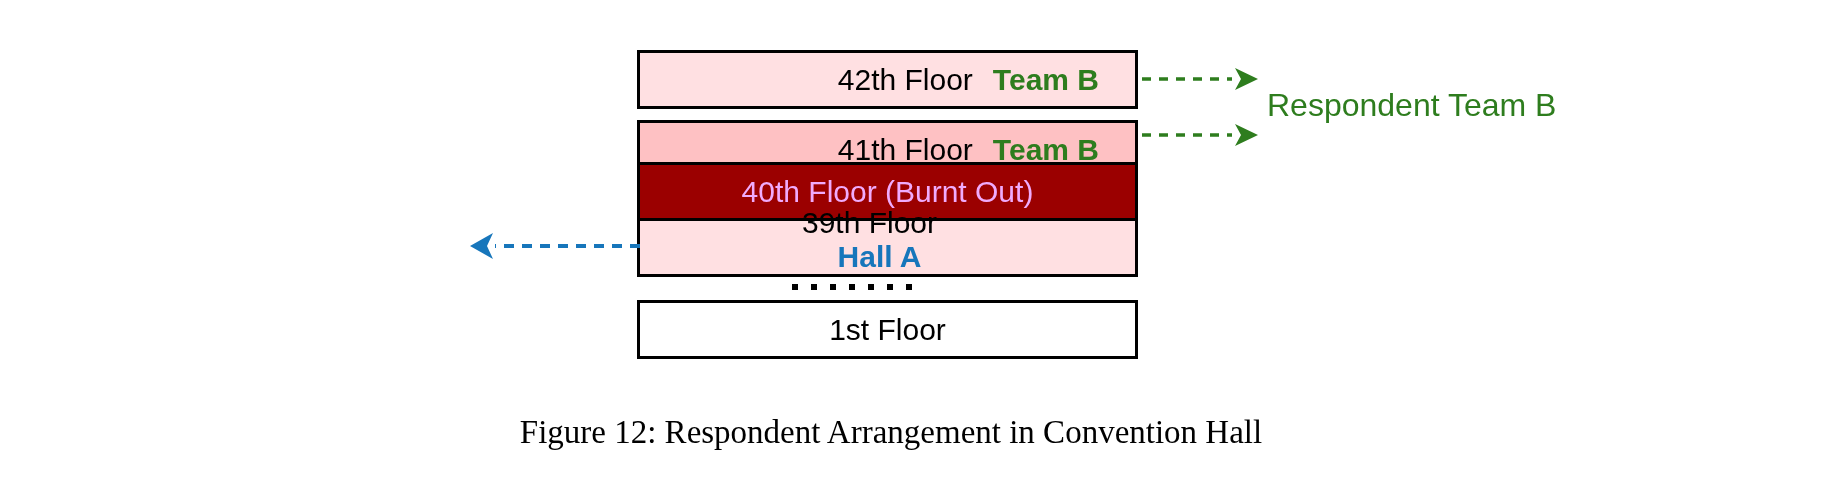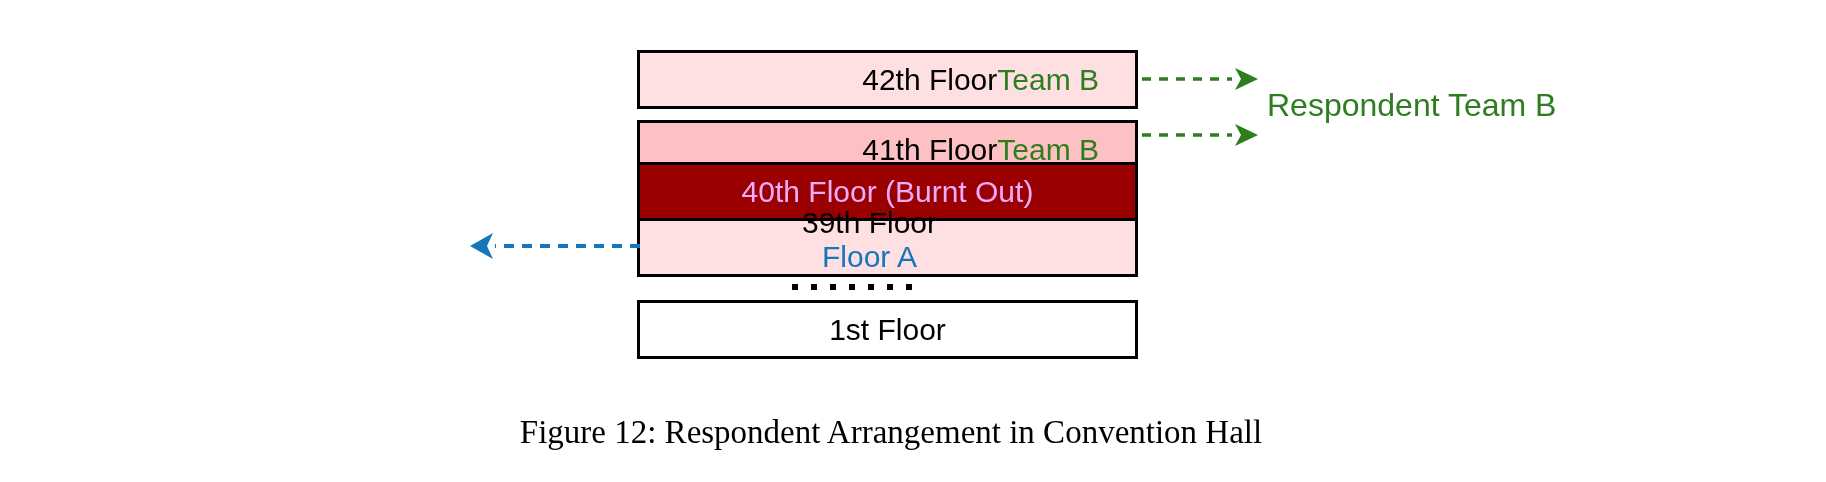--- a/index.html
+++ b/index.html
@@ -33,21 +33,21 @@
     color:var(--ink);
     background:var(--pink-light);
   }
   .floor.right-align{justify-content:flex-end;padding-right:36px;}
   .floor.center-align{justify-content:center;}
   .floor-42{top:50px;background:var(--pink-light);}
   .floor-41{top:120px;background:var(--pink-mid);}
   .floor-40{top:162px;background:var(--burnt-red);color:#f0abfc;}
   .floor-39{top:218px;background:var(--pink-light);flex-direction:column;}
   .floor-1{top:300px;background:#ffffff;}
-  .team{font-weight:normal;}
+  .team{font-weight:bold;margin-left:20px;}
   .team-green{color:var(--green);}
   .team-blue{color:var(--blue);}
   
   .dots-row{
     position:absolute;
     left:792px;
     top:284px;
     display:flex;
     gap:13px;
   }
@@ -96,21 +96,21 @@
     <span>41th Floor</span>
     <span class="team team-green">Team B</span>
   </div>
 
   <div class="floor floor-40 center-align">
     <span>40th Floor (Burnt Out)</span>
   </div>
 
   <div class="floor floor-39 right-align">
     <span>39th Floor</span>
-    <span class="team team-blue">Floor A</span>
+    <span class="team team-blue">Hall A</span>
   </div>
 
   <div class="dots-row">
       <div class="dot"></div>
       <div class="dot"></div>
       <div class="dot"></div>
       <div class="dot"></div>
       <div class="dot"></div>
       <div class="dot"></div>
       <div class="dot"></div>

